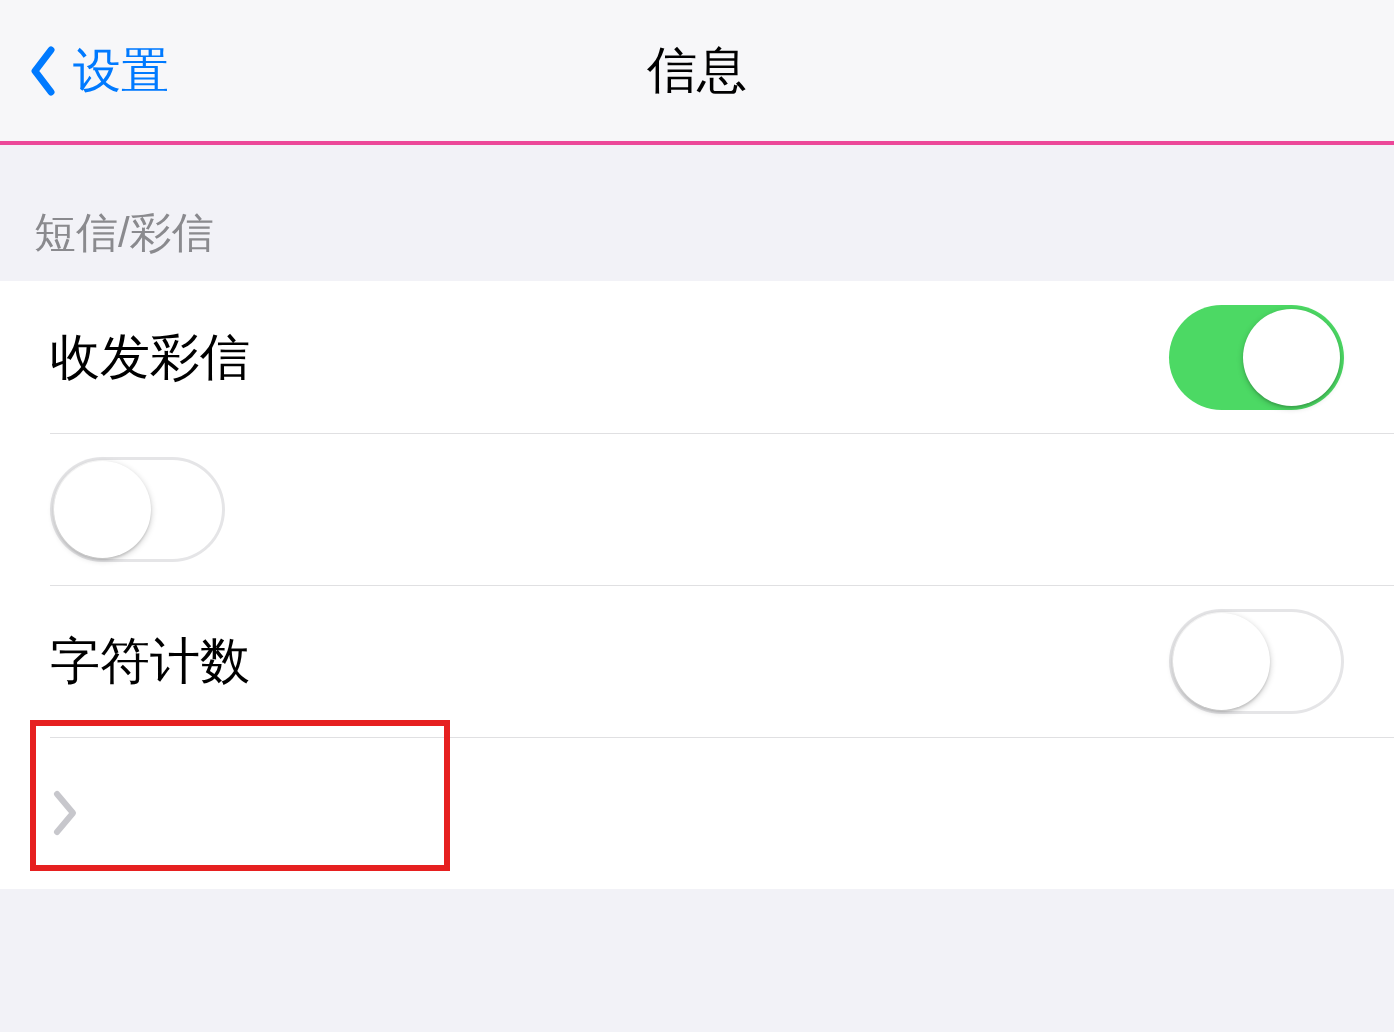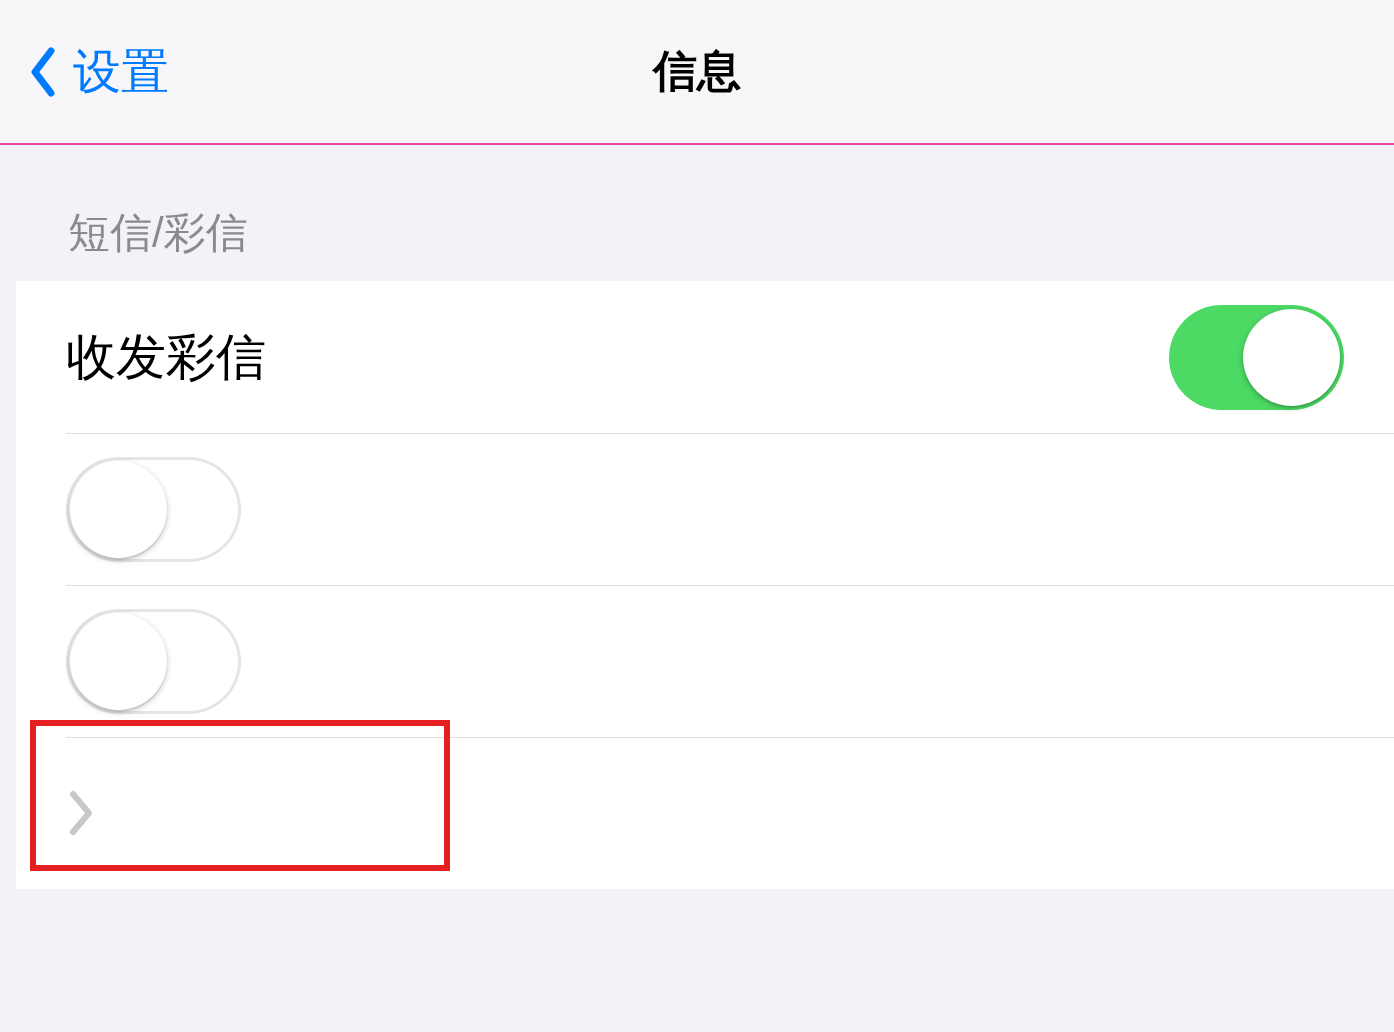--- a/index.html
+++ b/index.html
@@ -6,21 +6,21 @@
     body {
       font-family: -apple-system, "PingFang SC", "Helvetica Neue", sans-serif;
       background: #f2f2f7;
       width: 1394px;
       height: 1032px;
       overflow: hidden;
     }
     .nav-bar {
       height: 145px;
       background: #f7f7f9;
-      border-bottom: 2px solid #ec4899;
+      border-bottom: 4px solid #ec4899;
       display: flex;
       align-items: center;
       position: relative;
     }
     .back-area {
       display: flex;
       align-items: center;
       position: absolute;
       left: 20px;
       cursor: pointer;
@@ -38,35 +38,34 @@
       fill: none;
       stroke-linecap: round;
       stroke-linejoin: round;
     }
     .back-label {
       font-size: 48px;
       color: #007aff;
       margin-left: 8px;
     }
     .nav-title {
-      font-size: 44px;
-      font-weight: 700;
+      font-size: 50px;
+      font-weight: 400;
       color: #000;
       position: absolute;
       left: 50%;
       transform: translateX(-50%);
     }
     .section-header {
-      padding: 60px 0 20px 68px;
+      padding: 60px 0 20px 34px;
       font-size: 42px;
       color: #8a8a8e;
     }
     .settings-group {
       background: #ffffff;
-      margin-left: 16px;
     }
     .row {
       display: flex;
       align-items: center;
       justify-content: space-between;
       padding: 0 50px;
       height: 152px;
       position: relative;
     }
     .row + .row::before {
@@ -149,20 +148,21 @@
     </div>
   </div>
 
   <div class="row">
     <div class="toggle toggle-off">
       <div class="toggle-knob"></div>
     </div>
   </div>
 
   <div class="row">
+    <span class="row-label">字符计数</span>
     <div class="toggle toggle-off">
       <div class="toggle-knob"></div>
     </div>
   </div>
 
   <div class="row">
     <span class="disclosure-chevron">
       <svg viewBox="0 0 30 50" width="30" height="50">
           <polyline points="7,6 23,25 7,44"></polyline>
         </svg>

